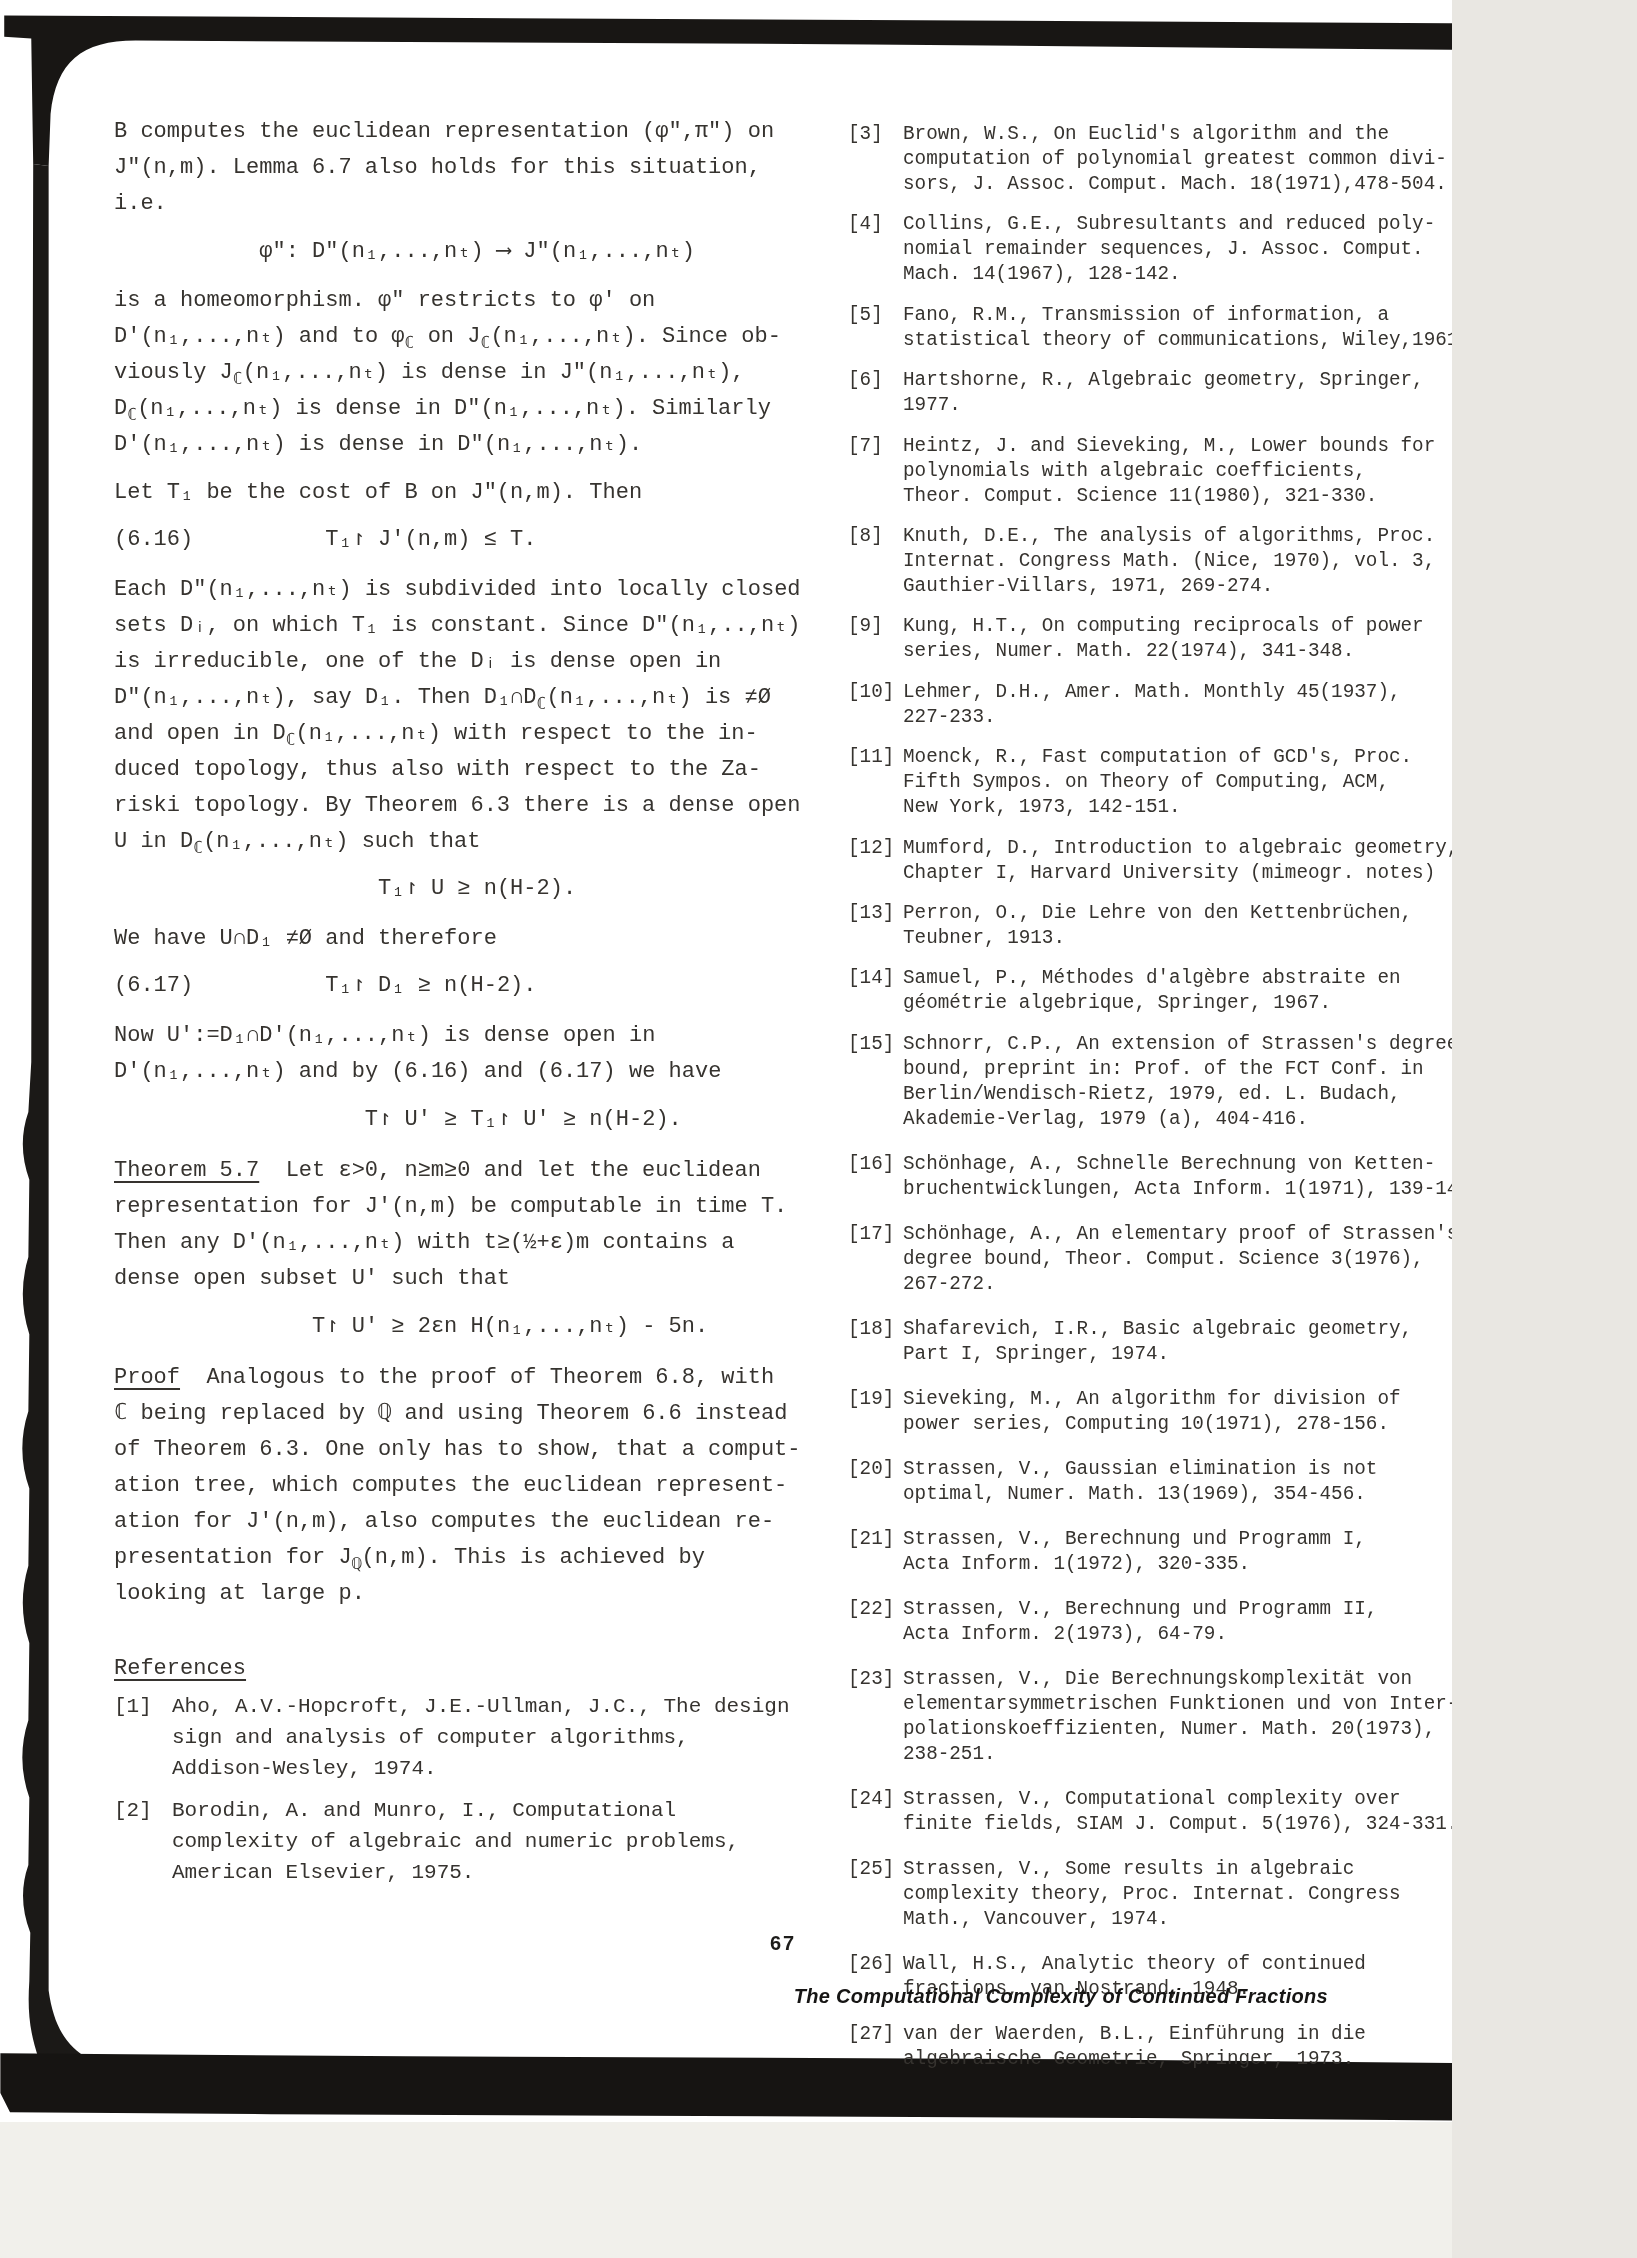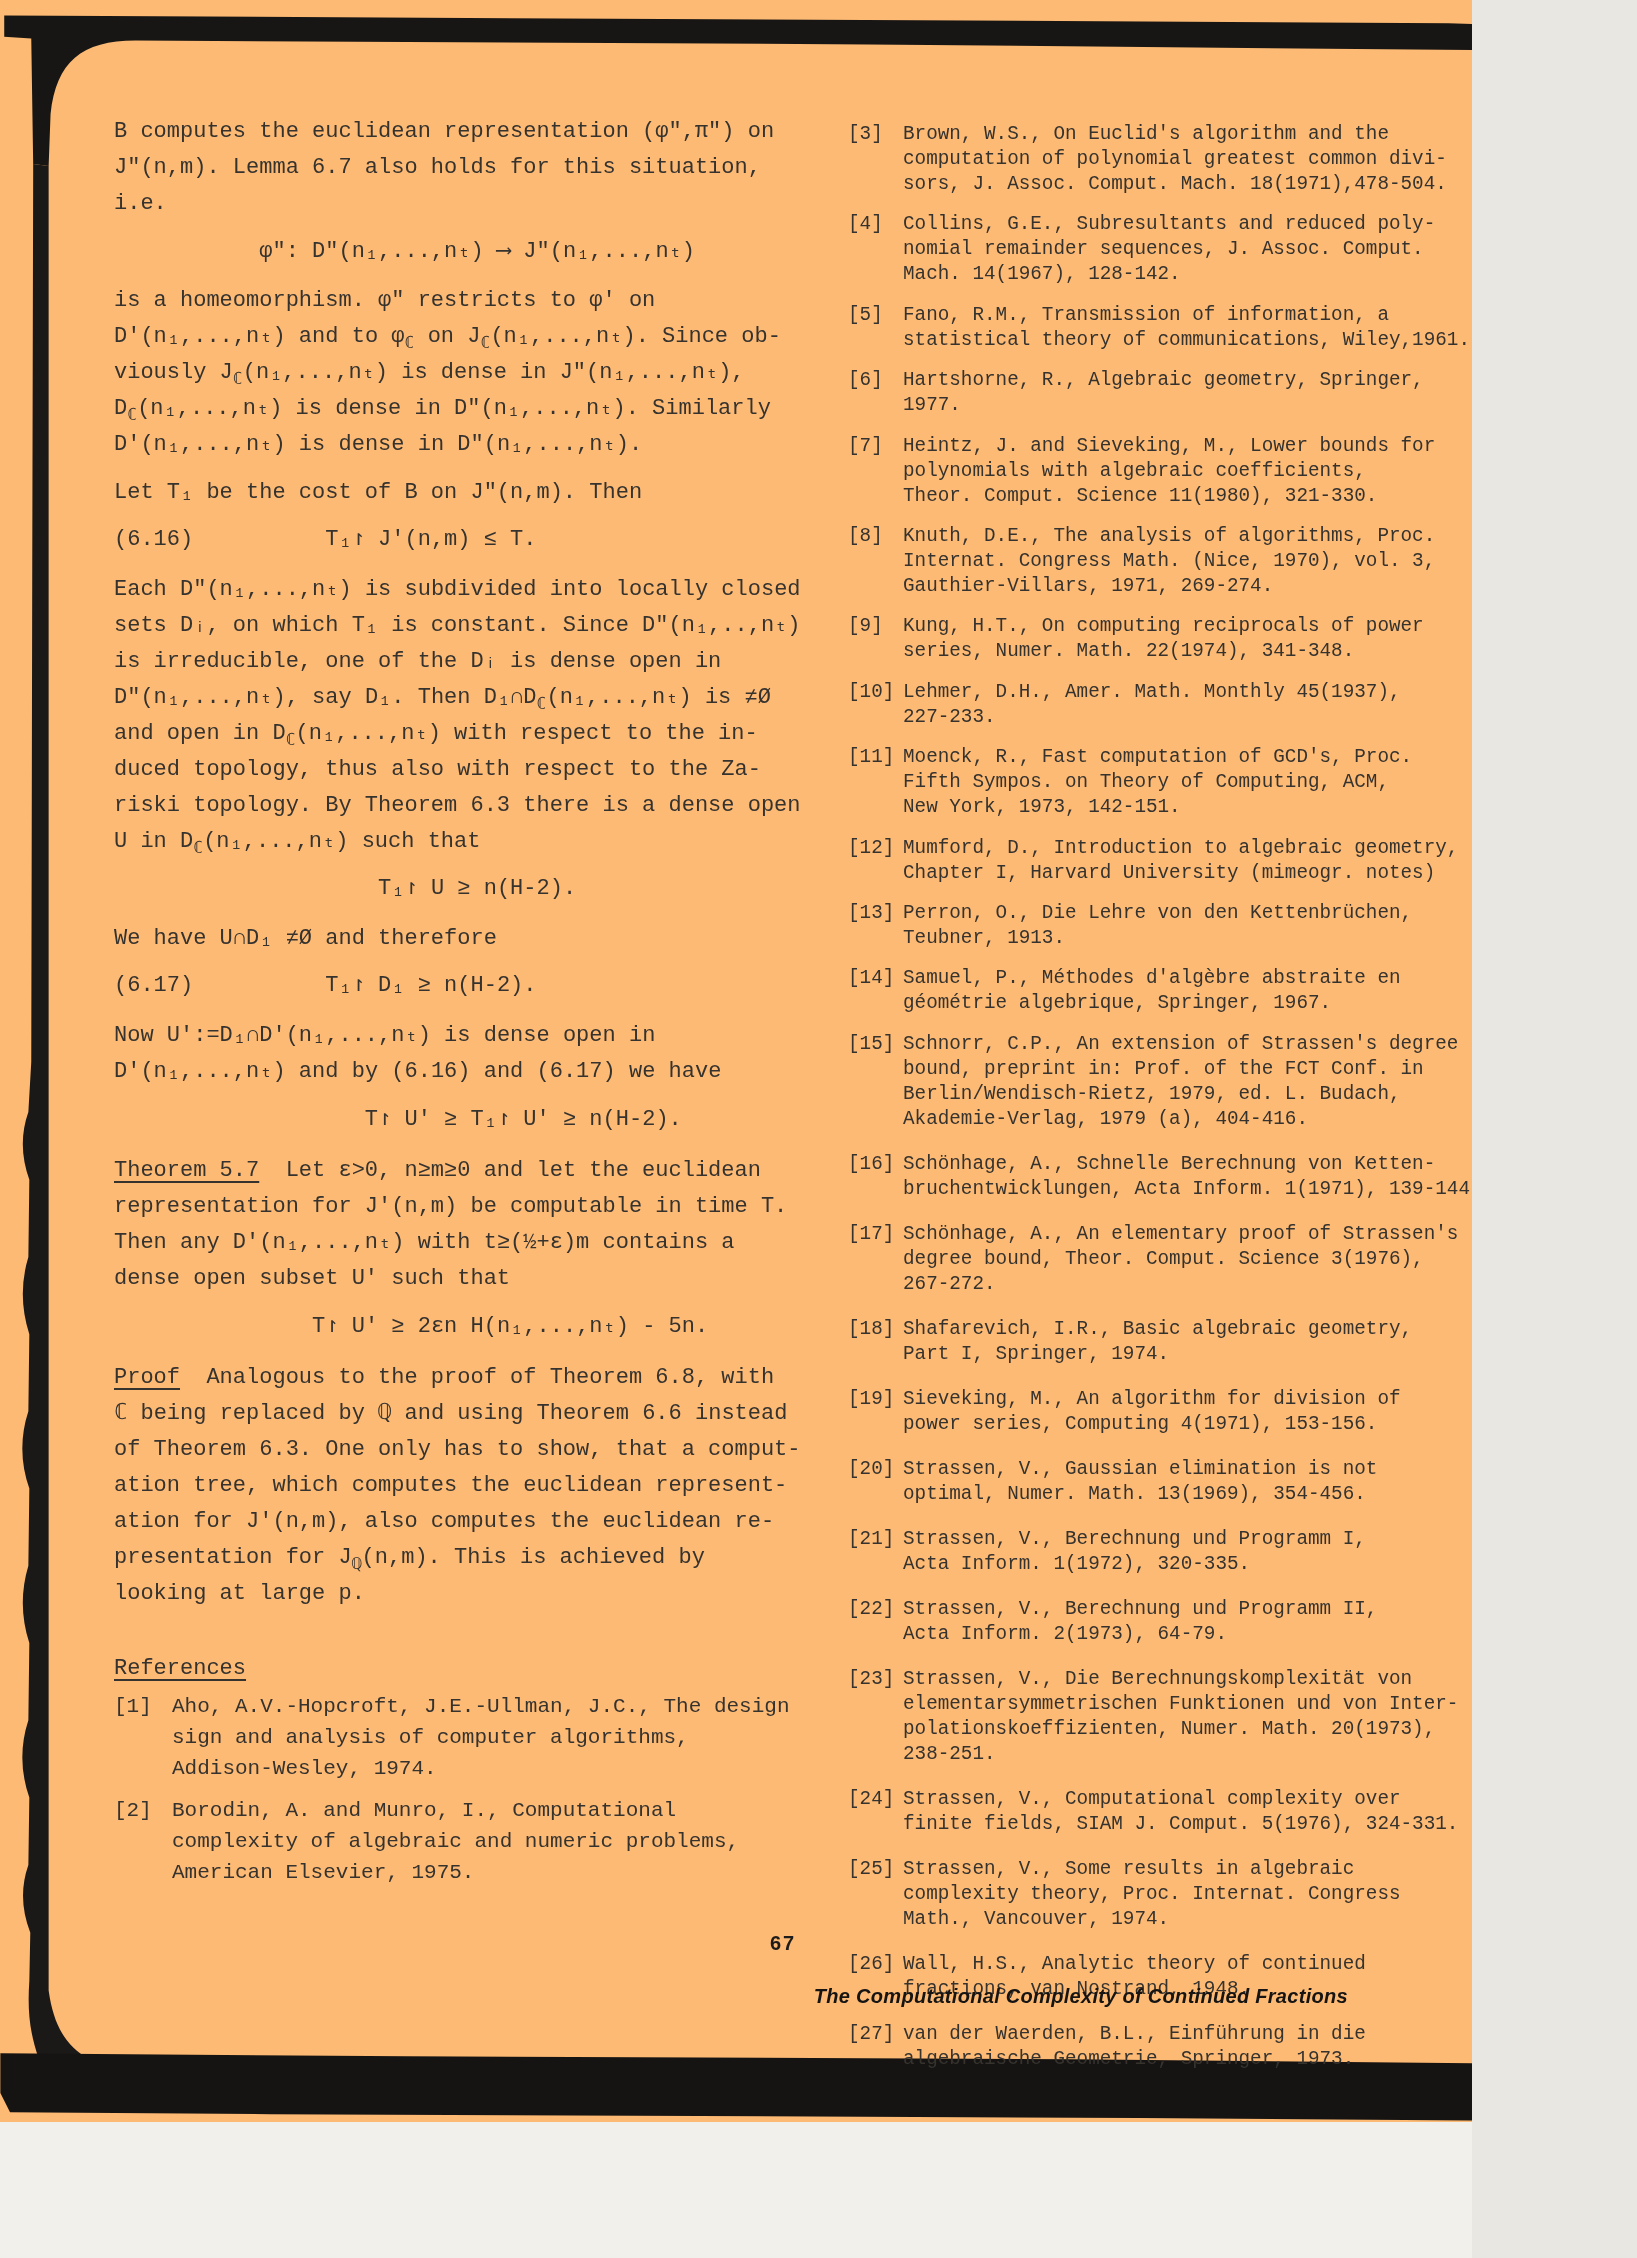--- a/index.html
+++ b/index.html
@@ -1,17 +1,17 @@
 <!DOCTYPE html>
 <html><head>
 <meta charset="utf-8">
 <style>
   html,body{margin:0;padding:0;background:#e9e7e2;}
-  .page{position:relative;width:1452px;height:2258px;background:#fdba74;overflow:hidden;
-        font-family:"Liberation Mono","DejaVu Sans Mono","DejaVu Sans",monospace;color:#36332f;padding-left:20px;}
+  .page{position:relative;width:1452px;height:2258px;background:#ffffff;overflow:hidden;
+        font-family:"Liberation Mono","DejaVu Sans Mono","DejaVu Sans",monospace;color:#36332f;}
   .edges{position:absolute;left:0;top:0;pointer-events:none;}
   .below-band{position:absolute;left:0;top:2122px;width:1638px;height:136px;background:#f1f0eb;}
 
   .col{position:absolute;}
   .left-col{left:114px;top:114px;width:711px;font-size:22px;line-height:36px;}
   .right-col{left:848px;top:122px;width:660px;font-size:19.3px;line-height:25px;}
 
   .block{white-space:pre-wrap;margin:0 0 11.6px 0;}
   .block.formula{margin:7.7px 0 13.5px 0;}
   .block.theorem{margin-top:15.4px;}
@@ -197,21 +197,21 @@
 267-272.</span>
   </div>
         <div class="ref">
     <span class="ref-label">[18]</span>
     <span class="ref-text">Shafarevich, I.R., Basic algebraic geometry,
 Part I, Springer, 1974.</span>
   </div>
         <div class="ref">
     <span class="ref-label">[19]</span>
     <span class="ref-text">Sieveking, M., An algorithm for division of
-power series, Computing 4(1971), 153-156.</span>
+power series, Computing 10(1971), 278-156.</span>
   </div>
         <div class="ref">
     <span class="ref-label">[20]</span>
     <span class="ref-text">Strassen, V., Gaussian elimination is not
 optimal, Numer. Math. 13(1969), 354-456.</span>
   </div>
         <div class="ref">
     <span class="ref-label">[21]</span>
     <span class="ref-text">Strassen, V., Berechnung und Programm I,
 Acta Inform. 1(1972), 320-335.</span>

